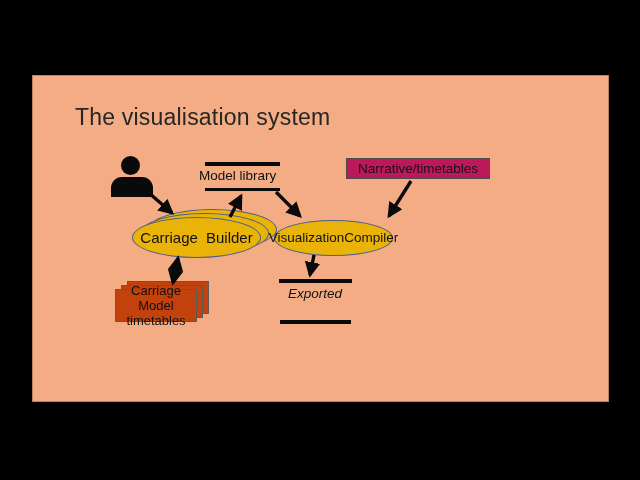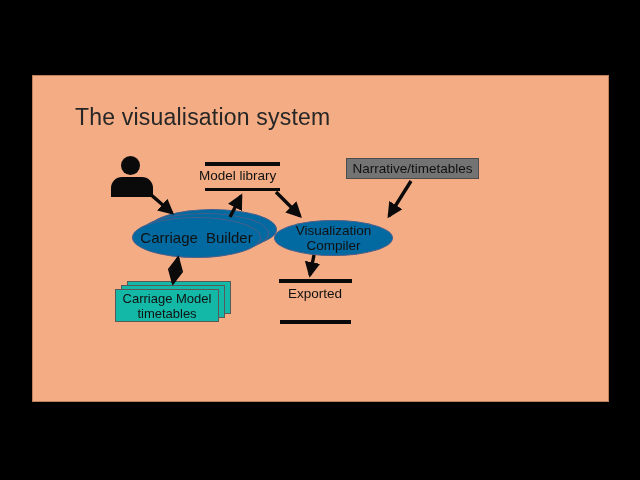--- a/index.html
+++ b/index.html
@@ -17,46 +17,46 @@
   }
   
   .person-head{left:88px;top:80px;width:19px;height:19px;border-radius:50%;background:#0a0a0a;}
   .person-body{left:78px;top:101px;width:42px;height:20px;background:#0a0a0a;border-radius:11px 11px 0 0;}
   
   .ink-line{background:#0a0a0a;}
   .lib-line-top{left:172px;top:86px;width:75px;height:4px;}
   .lib-label{left:166px;top:92px;width:86px;font-size:13.5px;color:#111;}
   .lib-line-bottom{left:172px;top:112px;width:75px;height:3px;}
   .exp-line-top{left:246px;top:203px;width:73px;height:4px;}
-  .exp-label{left:232px;top:210px;width:100px;text-align:center;font-size:13.5px;line-height:16px;color:#111;}
+  .exp-label{left:232px;top:210px;width:100px;text-align:center;font-size:13.5px;line-height:16px;color:#111;font-style:italic;}
   .exp-line-bottom{left:247px;top:244px;width:71px;height:4px;}
   
   .narrative-box{
-    left:313px;top:82px;width:133px;height:21px;background:#737373;border:1px solid #4d4d4d;
+    left:313px;top:82px;width:144px;height:21px;background:#be185d;border:1px solid #4d4d4d;
     box-sizing:border-box;display:flex;align-items:center;justify-content:center;
     font-size:13.5px;color:#111;
   }
-  .doc{background:#14b8a6;border:1px solid #595959;box-sizing:border-box;width:104px;height:33px;}
+  .doc{background:#c2410c;border:1px solid #595959;box-sizing:border-box;width:82px;height:33px;}
   .doc-back{left:94px;top:205px;}
   .doc-mid{left:88px;top:209px;}
   .doc-front{
     left:82px;top:213px;display:flex;flex-direction:column;align-items:center;justify-content:center;
     font-size:13px;line-height:15px;color:#111;text-align:center;
   }
   
   .ell{
-    background:#0369a1;border:1.3px solid #4a5f8a;border-radius:50%;box-sizing:border-box;
+    background:#eab308;border:1.3px solid #4a5f8a;border-radius:50%;box-sizing:border-box;
   }
   .cb{width:129px;height:41px;}
   .cb3{left:115px;top:133px;}
   .cb2{left:107px;top:137px;}
   .cb1{left:99px;top:141px;display:flex;align-items:center;justify-content:center;
        font-size:15px;color:#111;word-spacing:4px;}
   .vc{
-    left:241px;top:144px;width:119px;height:36px;display:flex;flex-direction:column;
+    left:241px;top:144px;width:119px;height:36px;display:flex;flex-direction:row;
     align-items:center;justify-content:center;font-size:13.5px;line-height:15.5px;color:#111;
   }
   svg.connectors{position:absolute;left:0;top:0;width:577px;height:327px;pointer-events:none;}
 </style>
 </head>
 <body>
 
 <div class="slide">
 
   <div class="abs title">The visualisation system</div>

